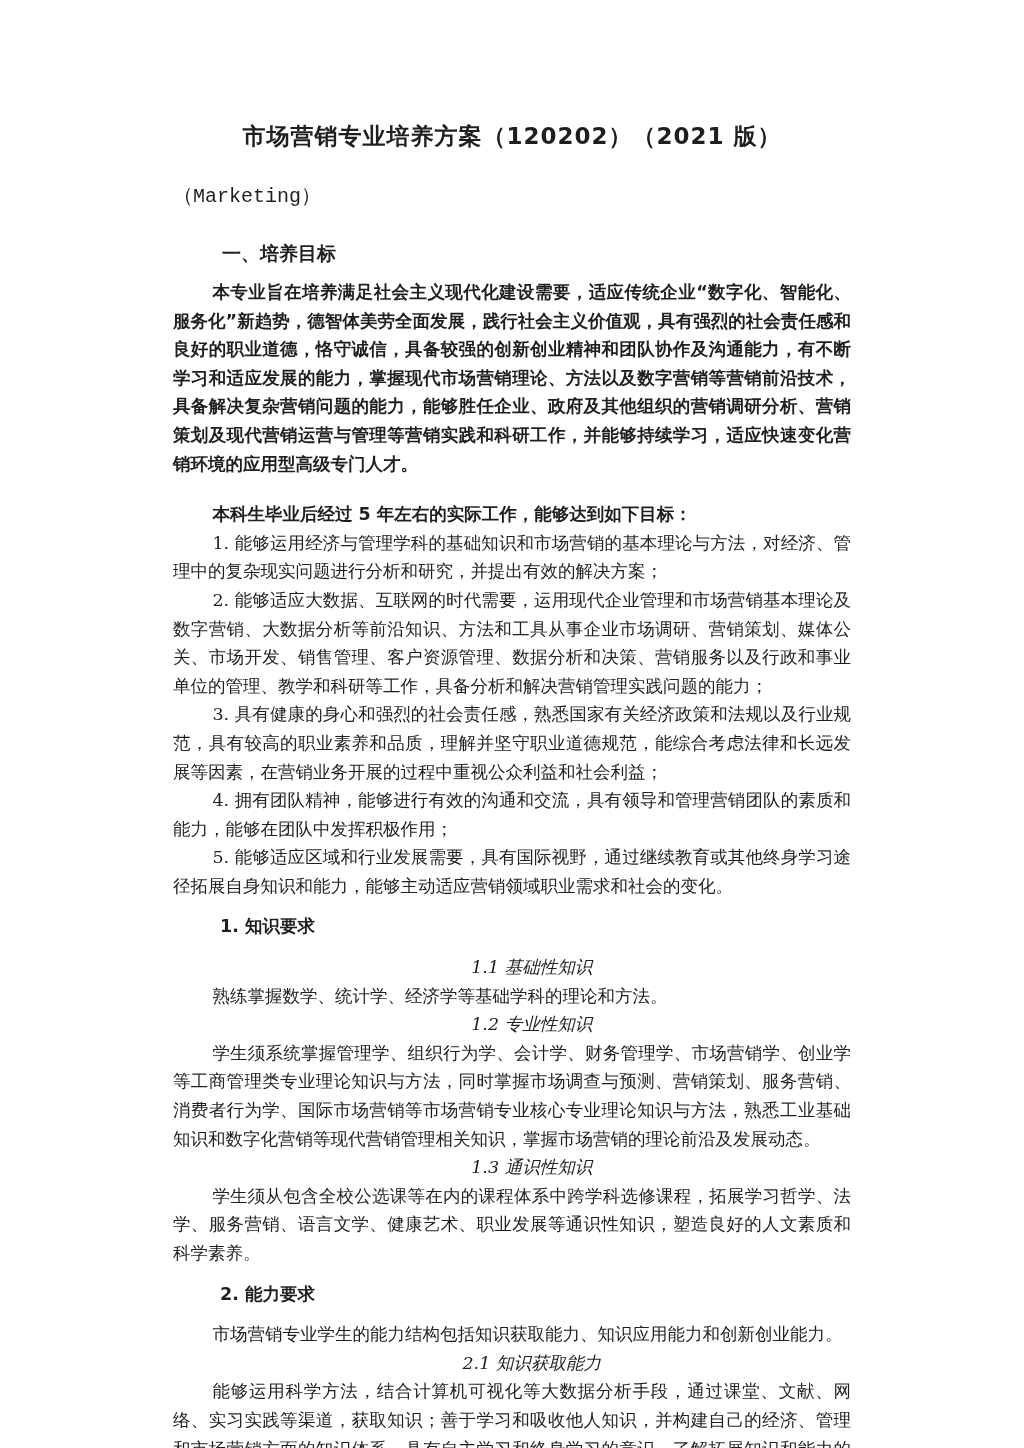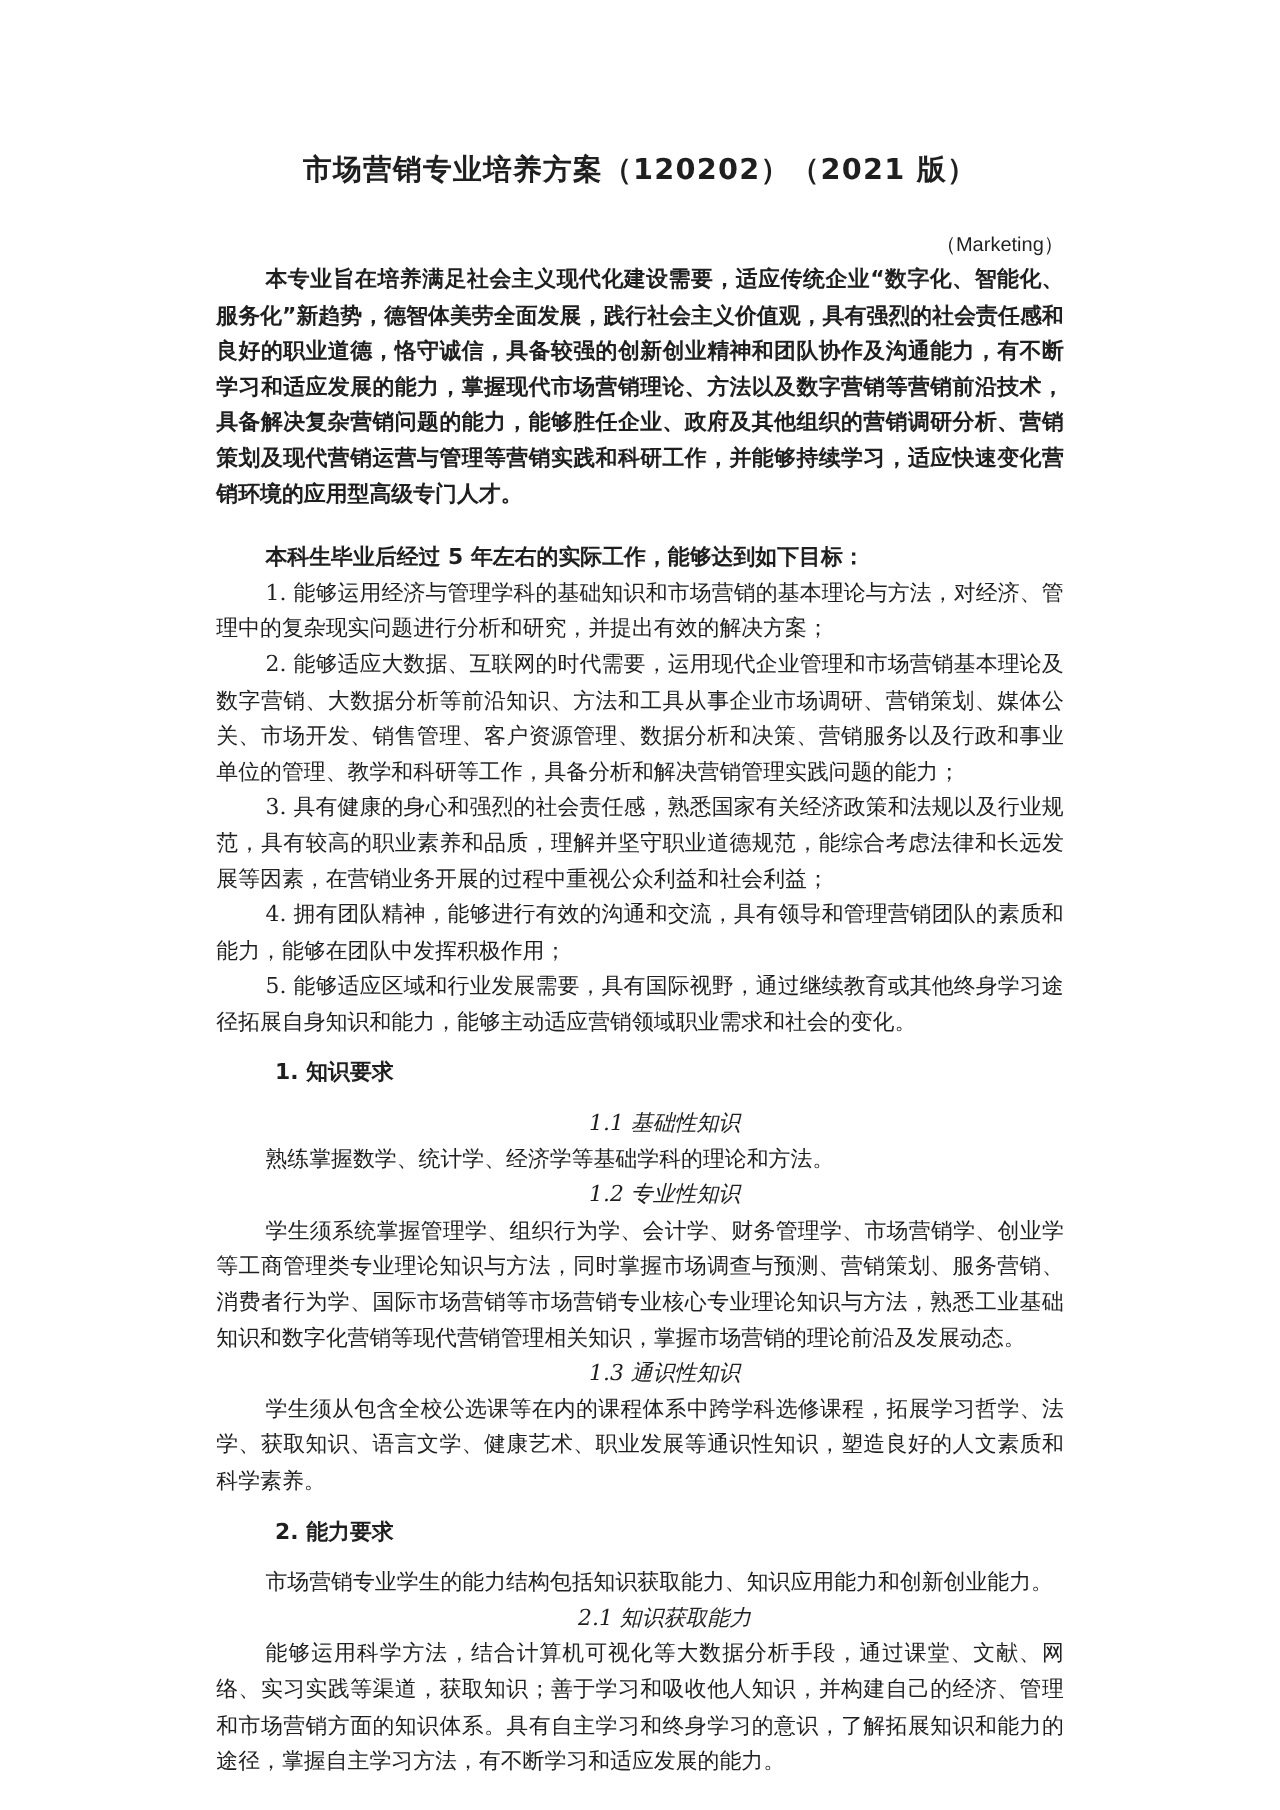--- a/index.html
+++ b/index.html
@@ -27,24 +27,24 @@
   .doc-title {
     font-family: "DejaVu Sans", "Liberation Sans", sans-serif;
     font-weight: bold;
     font-size: 23px;
     line-height: 32px;
     text-align: center;
     letter-spacing: 1px;
     margin: 0;
   }
   .doc-subtitle {
-    font-family: Liberation Sans, sans-serif;
-    font-size: 16px;
+    font-family: Liberation Mono, monospace;
+    font-size: 20px;
     line-height: 26px;
-    text-align: right;
+    text-align: left;
     margin-top: 32px;
   }
   .sec-heading {
     font-family: "DejaVu Sans", "Liberation Sans", sans-serif;
     font-weight: bold;
     font-size: 19px;
     line-height: 26px;
     margin: 30px 0 12px 0;
     text-indent: 49px;
   }
@@ -69,20 +69,21 @@
 </style>
 </head>
 <body>
 
 <div class="page">
 
   <h1 class="doc-title">市场营销专业培养方案（120202）（2021 版）</h1>
 
   <div class="doc-subtitle">（Marketing）</div>
 
+  <h2 class="sec-heading">一、培养目标</h2>
 
   <p class="body-line hei">本专业旨在培养满足社会主义现代化建设需要，适应传统企业“数字化、智能化、服务化”新趋势，德智体美劳全面发展，践行社会主义价值观，具有强烈的社会责任感和良好的职业道德，恪守诚信，具备较强的创新创业精神和团队协作及沟通能力，有不断学习和适应发展的能力，掌握现代市场营销理论、方法以及数字营销等营销前沿技术，具备解决复杂营销问题的能力，能够胜任企业、政府及其他组织的营销调研分析、营销策划及现代营销运营与管理等营销实践和科研工作，并能够持续学习，适应快速变化营销环境的应用型高级专门人才。</p>
 
   <p class="body-line hei lead-gap">本科生毕业后经过 5 年左右的实际工作，能够达到如下目标：</p>
 
   <p class="body-line song">1. 能够运用经济与管理学科的基础知识和市场营销的基本理论与方法，对经济、管理中的复杂现实问题进行分析和研究，并提出有效的解决方案；</p>
   <p class="body-line song">2. 能够适应大数据、互联网的时代需要，运用现代企业管理和市场营销基本理论及数字营销、大数据分析等前沿知识、方法和工具从事企业市场调研、营销策划、媒体公关、市场开发、销售管理、客户资源管理、数据分析和决策、营销服务以及行政和事业单位的管理、教学和科研等工作，具备分析和解决营销管理实践问题的能力；</p>
   <p class="body-line song">3. 具有健康的身心和强烈的社会责任感，熟悉国家有关经济政策和法规以及行业规范，具有较高的职业素养和品质，理解并坚守职业道德规范，能综合考虑法律和长远发展等因素，在营销业务开展的过程中重视公众利益和社会利益；</p>
   <p class="body-line song">4. 拥有团队精神，能够进行有效的沟通和交流，具有领导和管理营销团队的素质和能力，能够在团队中发挥积极作用；</p>
   <p class="body-line song">5. 能够适应区域和行业发展需要，具有国际视野，通过继续教育或其他终身学习途径拓展自身知识和能力，能够主动适应营销领域职业需求和社会的变化。</p>
@@ -90,21 +91,21 @@
 
   <p class="sub-bold">1. 知识要求</p>
 
   <p class="body-line song plain">1.1 基础性知识</p>
   <p class="body-line song">熟练掌握数学、统计学、经济学等基础学科的理论和方法。</p>
 
   <p class="body-line song plain">1.2 专业性知识</p>
   <p class="body-line song">学生须系统掌握管理学、组织行为学、会计学、财务管理学、市场营销学、创业学等工商管理类专业理论知识与方法，同时掌握市场调查与预测、营销策划、服务营销、消费者行为学、国际市场营销等市场营销专业核心专业理论知识与方法，熟悉工业基础知识和数字化营销等现代营销管理相关知识，掌握市场营销的理论前沿及发展动态。</p>
 
   <p class="body-line song plain">1.3 通识性知识</p>
-  <p class="body-line song">学生须从包含全校公选课等在内的课程体系中跨学科选修课程，拓展学习哲学、法学、获取知识、语言文学、健康艺术、职业发展等通识性知识，塑造良好的人文素质和科学素养。</p>
+  <p class="body-line song">学生须从包含全校公选课等在内的课程体系中跨学科选修课程，拓展学习哲学、法学、服务营销、语言文学、健康艺术、职业发展等通识性知识，塑造良好的人文素质和科学素养。</p>
 
   <p class="sub-bold">2. 能力要求</p>
 
   <p class="body-line song">市场营销专业学生的能力结构包括知识获取能力、知识应用能力和创新创业能力。</p>
 
   <p class="body-line song plain">2.1 知识获取能力</p>
   <p class="body-line song">能够运用科学方法，结合计算机可视化等大数据分析手段，通过课堂、文献、网络、实习实践等渠道，获取知识；善于学习和吸收他人知识，并构建自己的经济、管理和市场营销方面的知识体系。具有自主学习和终身学习的意识，了解拓展知识和能力的途径，掌握自主学习方法，有不断学习和适应发展的能力。</p>
 
 </div>
 

